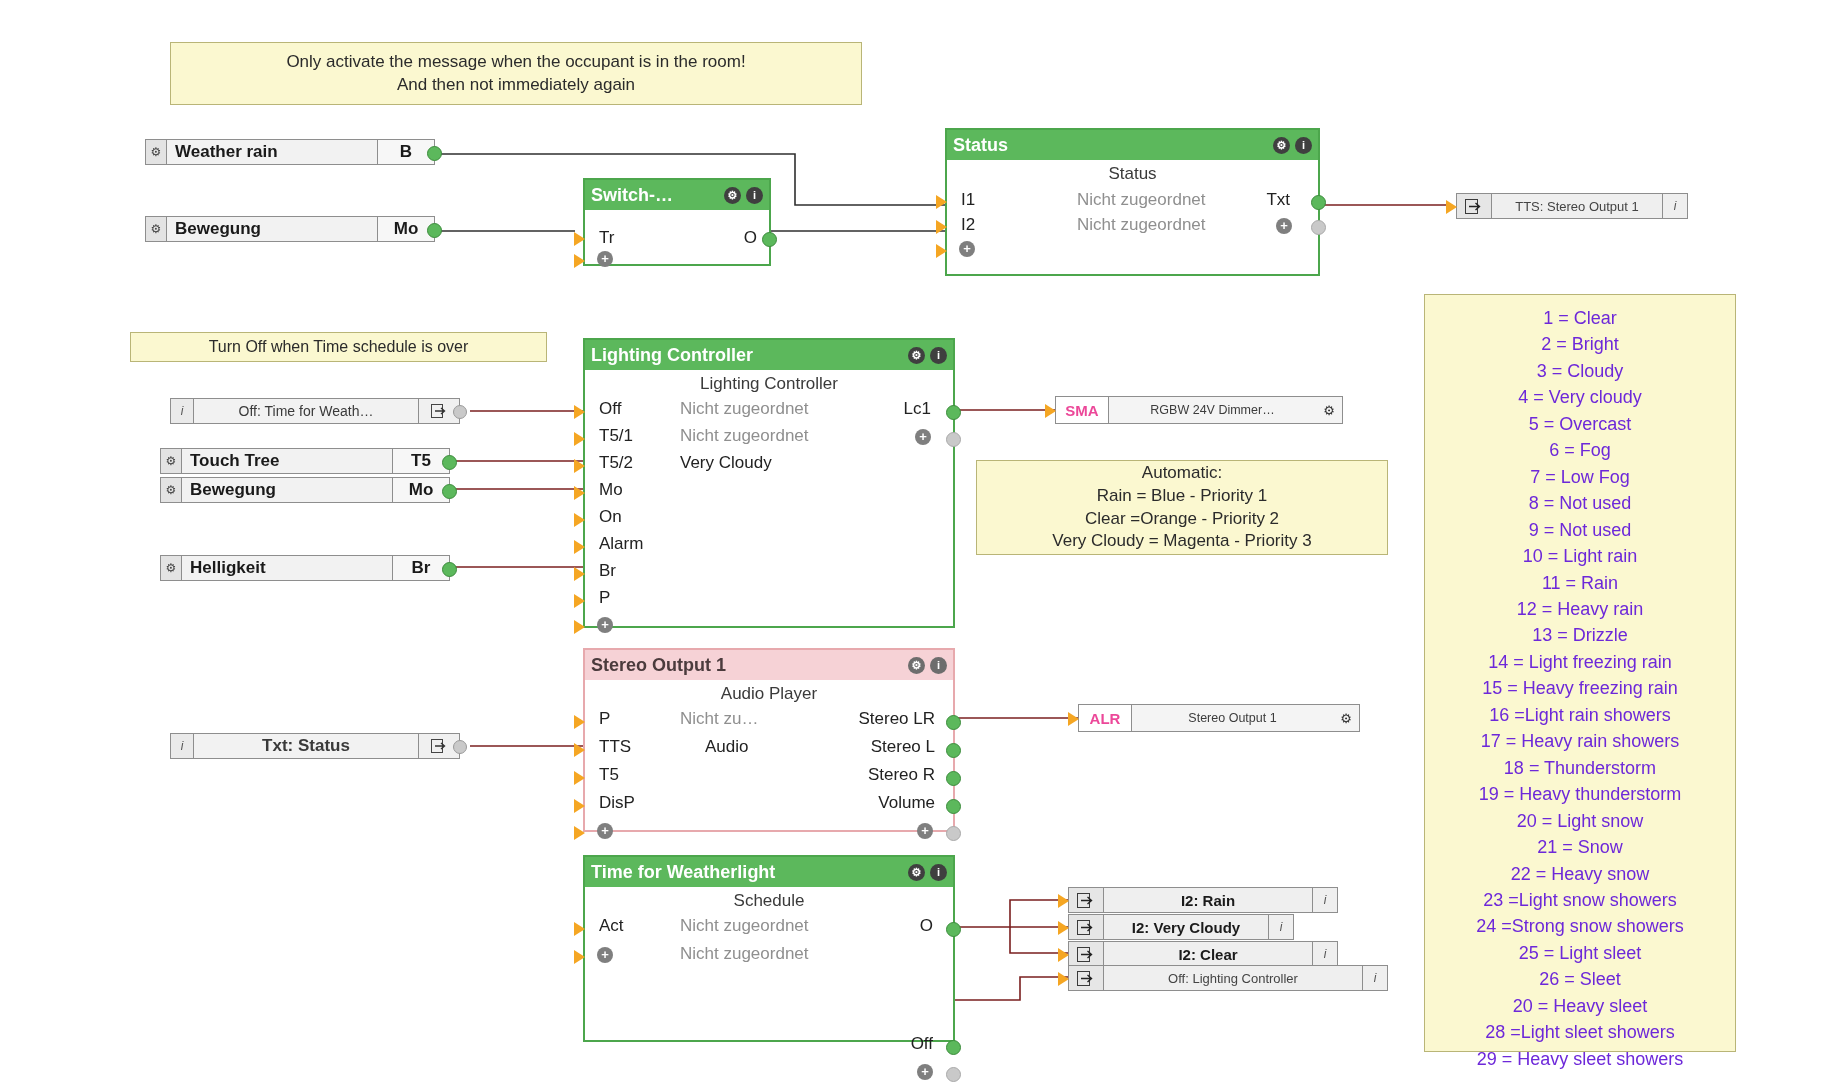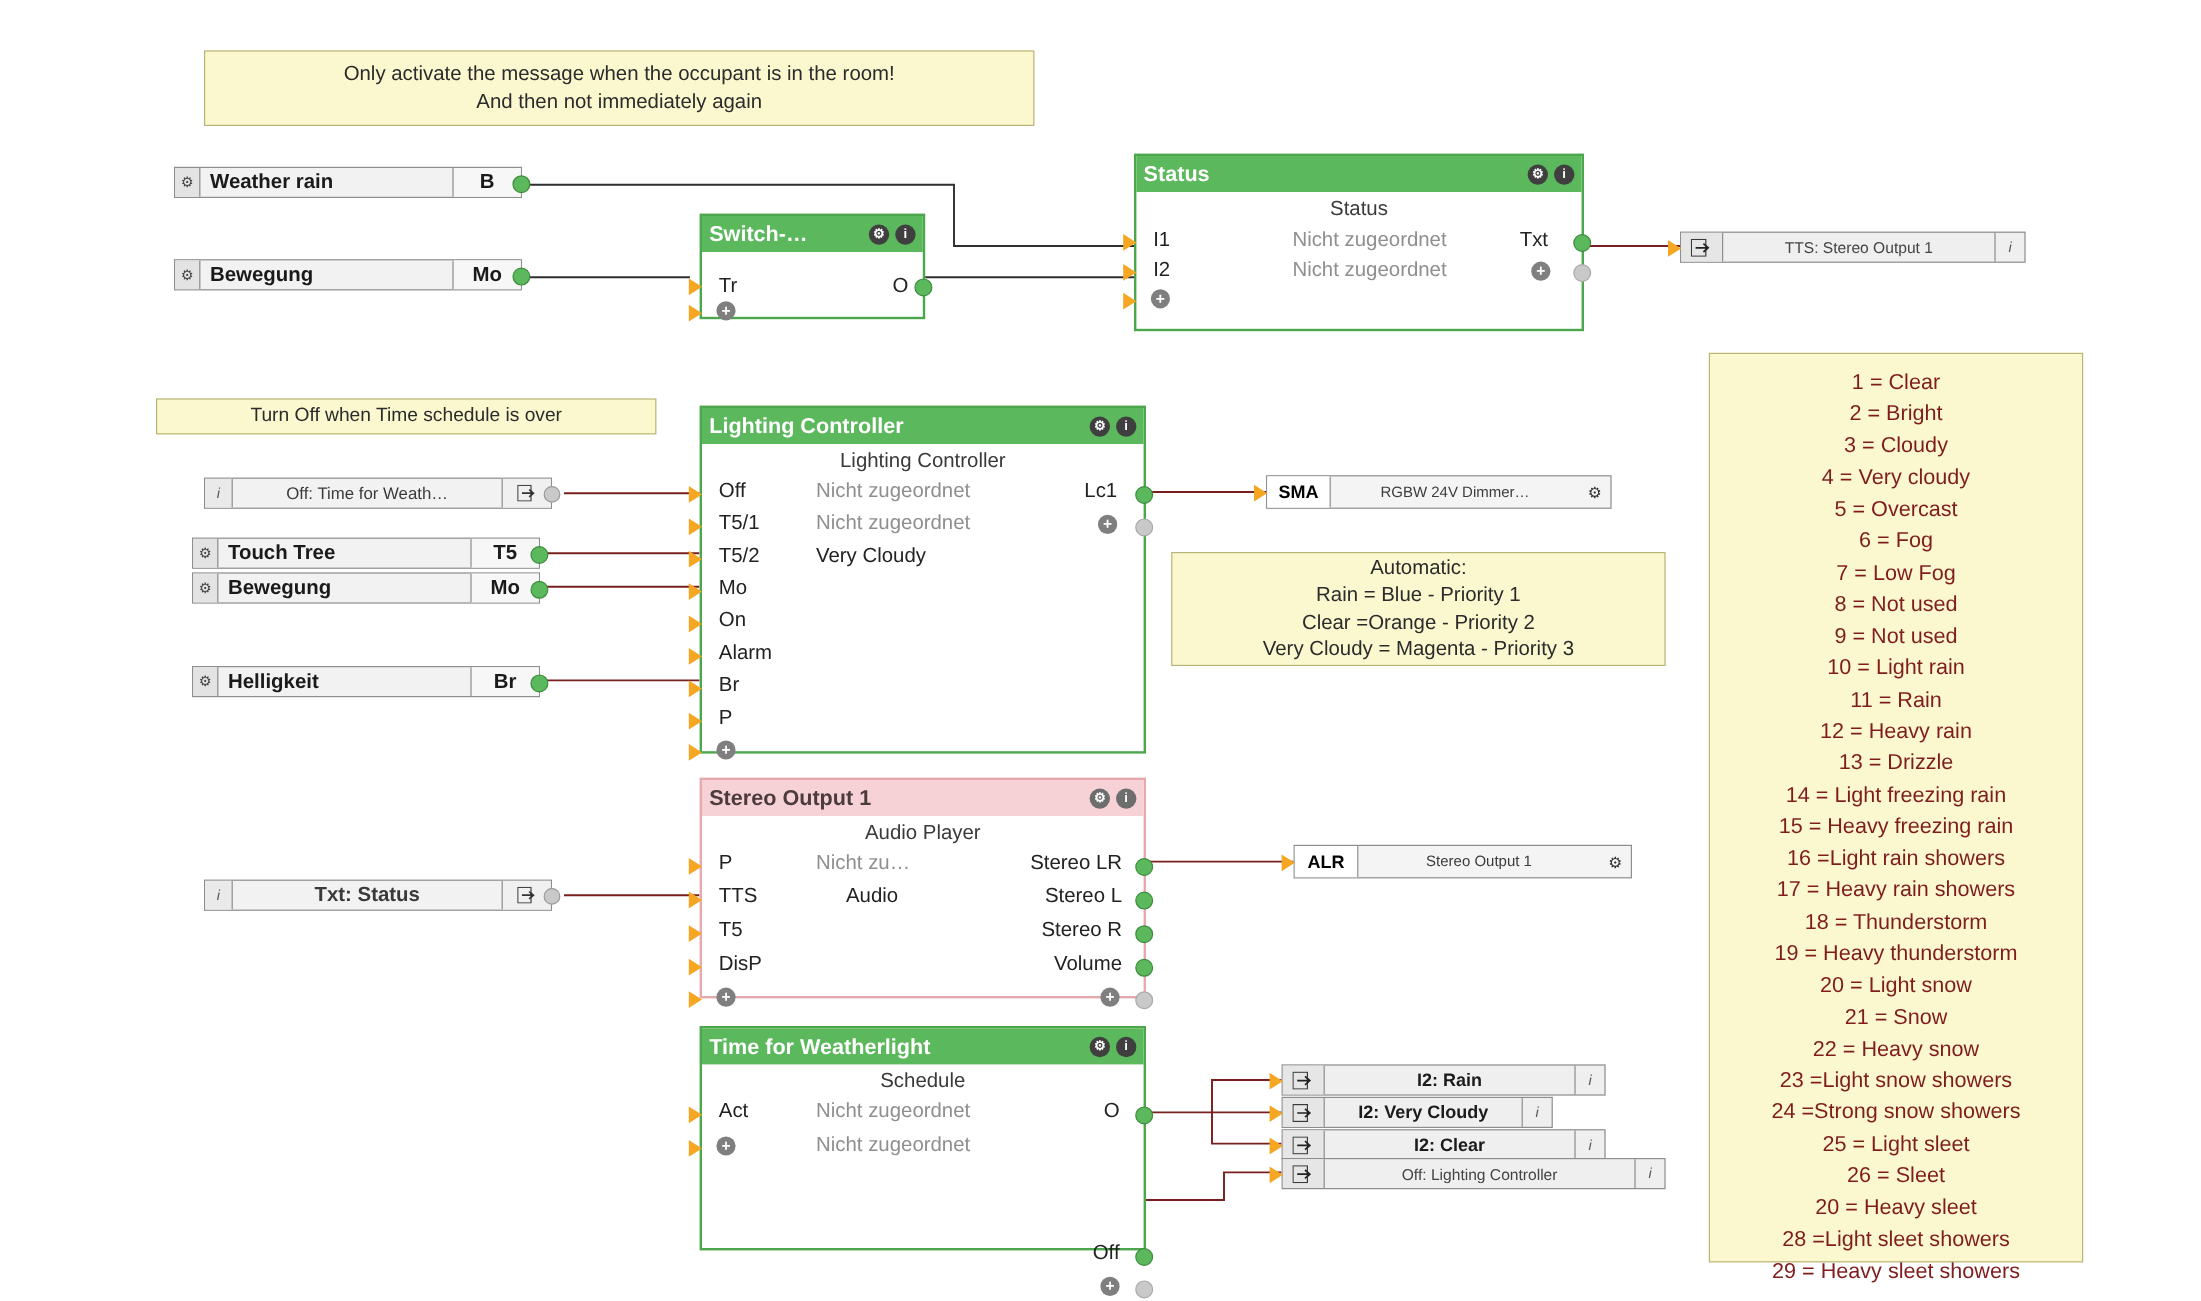--- a/index.html
+++ b/index.html
@@ -260,21 +260,21 @@
     display: flex; align-items: center;
     font-size: 15px;
   }
   .dev .code {
     min-width: 52px;
     height: 100%;
     display: flex; align-items: center; justify-content: center;
     font-weight: bold;
     border-right: 1px solid #8e8e8e;
     background: #ffffff;
-    color: #000000;
+    color: #ec4899;
   }
   .dev .nm {
     flex: 1 1 auto;
     padding: 0 8px;
     font-size: 12.5px;
     color: #3c3c3c;
     white-space: nowrap; overflow: hidden;
     text-align: center;
   }
   .dev .gear {
@@ -289,21 +289,21 @@
     border-bottom: 7px solid transparent;
     border-left: 11px solid #f5a623;
   }
 
   .legend {
     position: absolute;
     background: #fbf8d0;
     border: 1px solid #b9b577;
     font-size: 18px;
     line-height: 1.47;
-    color: #7f1d1d;
+    color: #6d28d9;
     text-align: center;
     padding: 10px 14px;
     box-sizing: border-box;
   }
   .legend div { white-space: nowrap; }
 </style>
 </head>
 <body>
 
 <div id="canvas">
@@ -464,21 +464,21 @@
         <span class="plus" style="right:26px; top:3px;">+</span>
         <span class="outdot gray" style="top:5px;"></span>
       </div>
       <div class="row" style="height:22px;">
         <span class="inp" style="top:4px;"></span>
         <span class="plus" style="left:12px; top:1px;">+</span>
       </div>
     </div>
   </div>
 
-  <div class="outref" style="left:1400px; top:193px; width:288px;">
+  <div class="outref" style="left:1456px; top:193px; width:232px;">
     <span class="inarrow"></span>
     <span class="jbox">
       <svg width="18" height="15" viewBox="0 0 18 15">
         <rect x="0.5" y="0.5" width="12" height="14" fill="none" stroke="#3a3a3a"></rect>
         <path d="M4,7.5 H14 M10.5,4 L14.5,7.5 L10.5,11" fill="none" stroke="#222" stroke-width="1.4"></path>
       </svg>
     </span>
     <span class="txt light">TTS: Stereo Output 1</span>
     <span class="ibox">i</span>
   </div>

